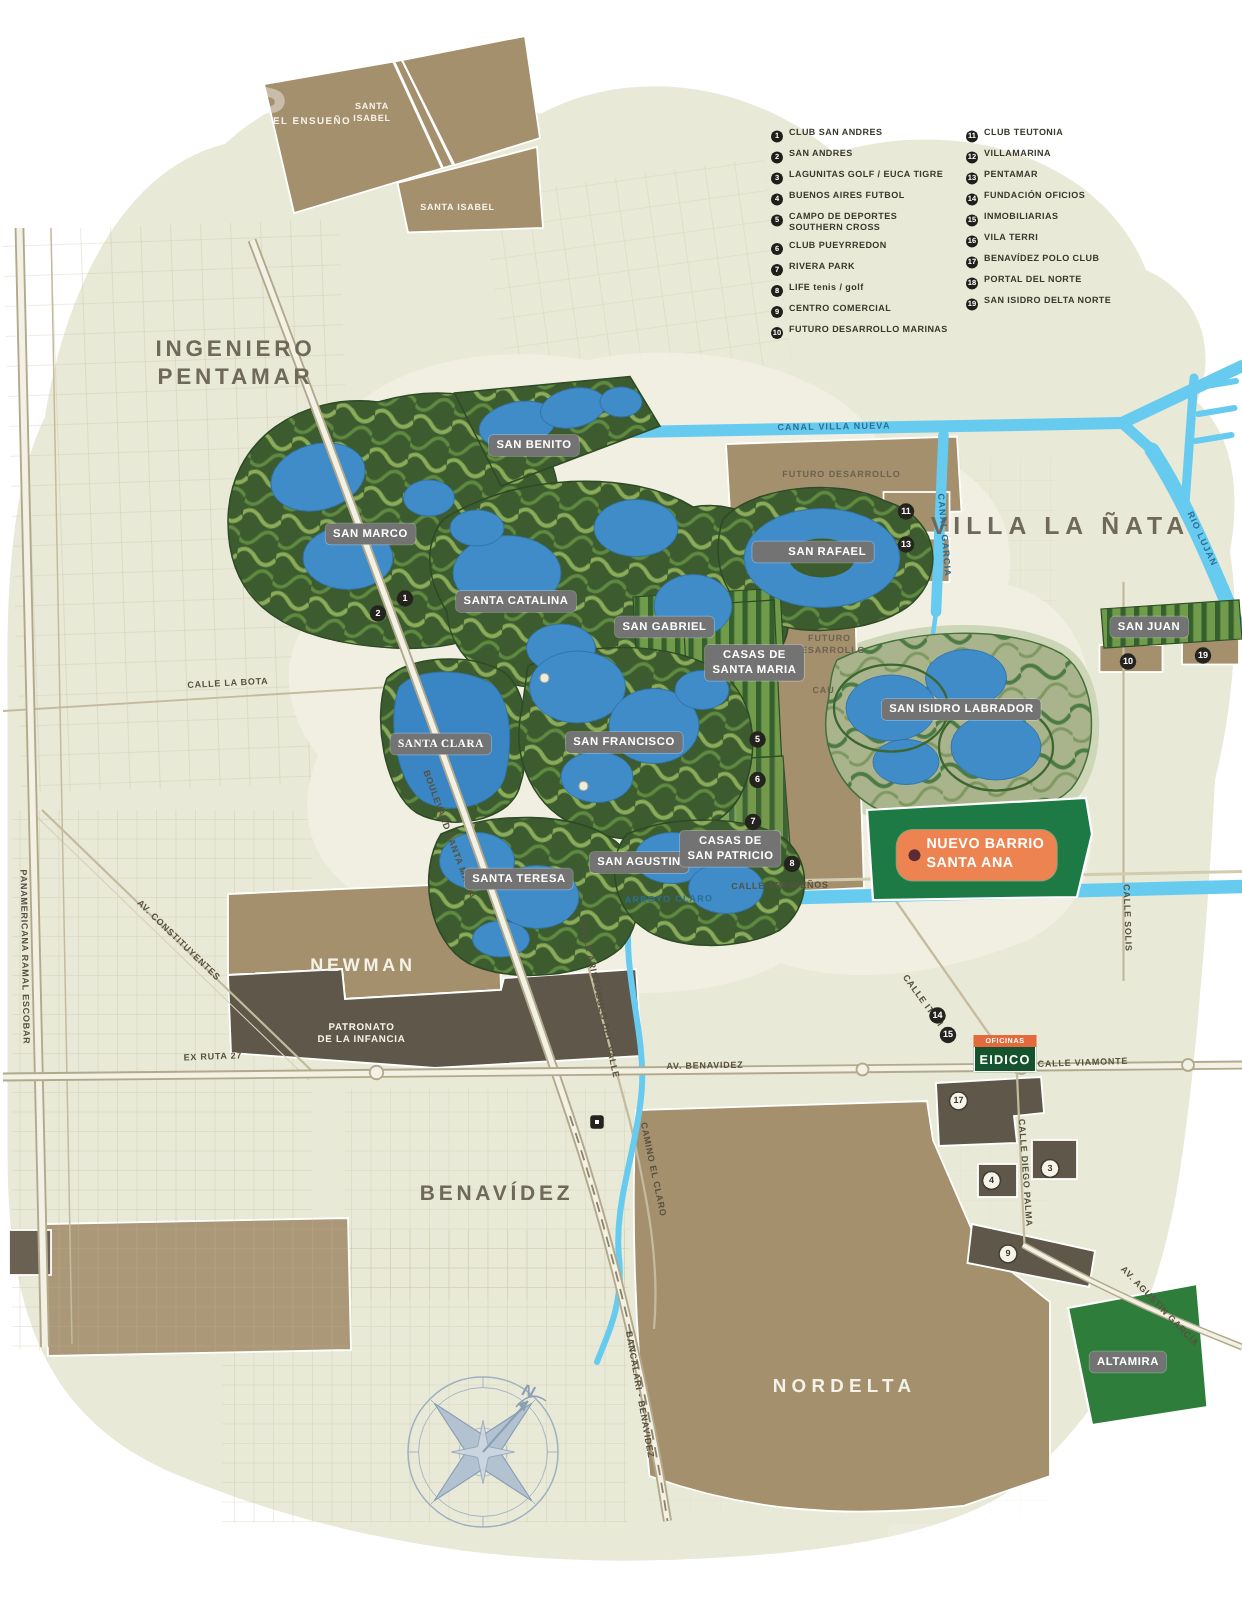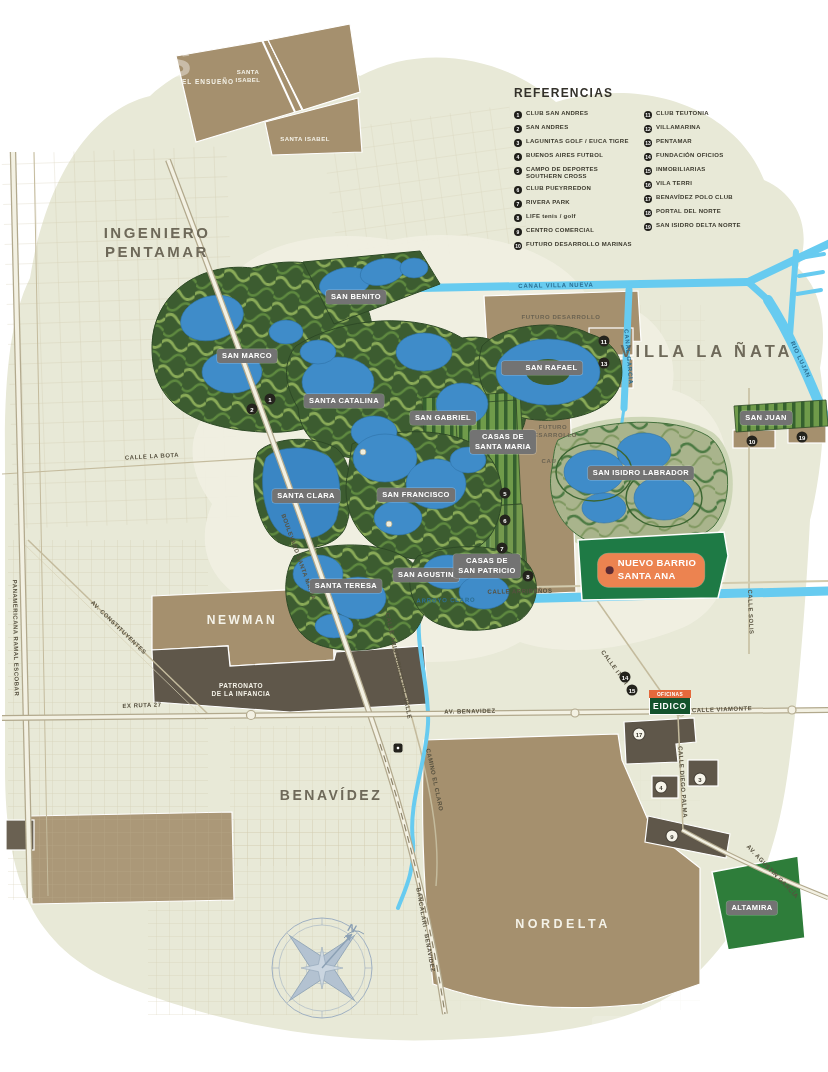--- a/index.html
+++ b/index.html
@@ -243,21 +243,20 @@
       <line x1="0" y1="0" x2="30" y2="-34" stroke="#8ba0b4" stroke-width="1.4"></line>
       <path d="M30,-34 l-7,1.5 4.5,5.5 z" fill="#8ba0b4" stroke="none"></path>
       <path d="M22,-30 q10,-12 20,-4" stroke="#8ba0b4" stroke-width="1"></path>
     </g>
   </svg>
 
   <div class="wm-top">tos</div>
   <div class="wm-bottom"></div>
 
   <div id="legend">
-    <h1>REFERENCIAS</h1>
     <div class="lg-cols" id="lg-cols">
         <div class="lg-col">
           <div class="lg-row">
             <span class="lg-num">1</span>
             <span class="lg-label">CLUB SAN ANDRES</span>
           </div>
           <div class="lg-row">
             <span class="lg-num">2</span>
             <span class="lg-label">SAN ANDRES</span>
           </div>
@@ -342,21 +341,21 @@
   </div>
 
   <div id="compass-n">N</div>
 
   <div id="labels">
       <div class="lbl area" style="font-size: 15px; letter-spacing: 2.5px; left: 157px; top: 243px; transform: translate(-50%, -50%) rotate(0deg);">INGENIERO
 PENTAMAR</div>
       <div class="lbl area" style="font-size: 16.5px; letter-spacing: 4px; left: 707px; top: 351px; transform: translate(-50%, -50%) rotate(0deg);">VILLA LA ÑATA</div>
       <div class="lbl area" style="font-size: 14px; letter-spacing: 2.5px; left: 331px; top: 796px; transform: translate(-50%, -50%) rotate(0deg);">BENAVÍDEZ</div>
       <div class="lbl area white" style="font-size: 12.5px; letter-spacing: 3.5px; left: 563px; top: 925px; transform: translate(-50%, -50%) rotate(0deg);">NORDELTA</div>
-      <div class="lbl area white" style="font-size: 12px; letter-spacing: 2.5px; left: 242px; top: 620px; transform: translate(-50%, -50%) rotate(0deg);">NEWMAN</div>
+      <div class="lbl area white" style="font-size: 12px; letter-spacing: 2.5px; left: 242px; top: 644px; transform: translate(-50%, -50%) rotate(0deg);">NEWMAN</div>
       <div class="lbl area white" style="font-size: 6.5px; letter-spacing: 1px; left: 208px; top: 82px; transform: translate(-50%, -50%) rotate(0deg);">EL ENSUEÑO</div>
       <div class="lbl area white" style="font-size: 6px; letter-spacing: 0.5px; left: 248px; top: 76px; transform: translate(-50%, -50%) rotate(0deg);">SANTA
 ISABEL</div>
       <div class="lbl area white" style="font-size: 6px; letter-spacing: 0.5px; left: 305px; top: 140px; transform: translate(-50%, -50%) rotate(0deg);">SANTA ISABEL</div>
       <div class="lbl area white" style="font-size: 6.5px; letter-spacing: 0.5px; left: 241px; top: 690px; transform: translate(-50%, -50%) rotate(0deg);">PATRONATO
 DE LA INFANCIA</div>
       <div class="lbl parcel" style="left: 561px; top: 318px; transform: translate(-50%, -50%) rotate(0deg);">FUTURO DESARROLLO</div>
       <div class="lbl parcel" style="left: 553px; top: 431px; transform: translate(-50%, -50%) rotate(0deg);">FUTURO
 DESARROLLO</div>
       <div class="lbl parcel" style="left: 549px; top: 462px; transform: translate(-50%, -50%) rotate(0deg);">CAU</div>
@@ -381,21 +380,21 @@
       <div class="lbl water" style="left: 800px; top: 360px; transform: translate(-50%, -50%) rotate(65deg);">RIO LUJAN</div>
       <div class="lbl pill" style="left: 356px; top: 297px; transform: translate(-50%, -50%) rotate(0deg);">SAN BENITO</div>
       <div class="lbl pill" style="left: 247px; top: 356px; transform: translate(-50%, -50%) rotate(0deg);">SAN MARCO</div>
       <div class="lbl pill" style="left: 344px; top: 401px; transform: translate(-50%, -50%) rotate(0deg);">SANTA CATALINA</div>
       <div class="lbl pill" style="left: 542px; top: 368px; transform: translate(-50%, -50%) rotate(0deg); padding-left: 24px;">SAN RAFAEL</div>
       <div class="lbl pill" style="left: 443px; top: 418px; transform: translate(-50%, -50%) rotate(0deg);">SAN GABRIEL</div>
       <div class="lbl pill" style="left: 503px; top: 442px; transform: translate(-50%, -50%) rotate(0deg);">CASAS DE
 SANTA MARIA</div>
       <div class="lbl pill" style="left: 766px; top: 418px; transform: translate(-50%, -50%) rotate(0deg);">SAN JUAN</div>
       <div class="lbl pill" style="left: 641px; top: 473px; transform: translate(-50%, -50%) rotate(0deg);">SAN ISIDRO LABRADOR</div>
-      <div class="lbl pill" style="left: 306px; top: 496px; transform: translate(-50%, -50%) rotate(0deg);">SANTA CLARA</div>
+      <div class="lbl pill" style="left: 294px; top: 496px; transform: translate(-50%, -50%) rotate(0deg); font-family: Liberation Serif, serif;">SANTA CLARA</div>
       <div class="lbl pill" style="left: 416px; top: 495px; transform: translate(-50%, -50%) rotate(0deg);">SAN FRANCISCO</div>
       <div class="lbl pill" style="left: 346px; top: 586px; transform: translate(-50%, -50%) rotate(0deg);">SANTA TERESA</div>
       <div class="lbl pill" style="left: 426px; top: 575px; transform: translate(-50%, -50%) rotate(0deg);">SAN AGUSTIN</div>
       <div class="lbl pill" style="left: 487px; top: 566px; transform: translate(-50%, -50%) rotate(0deg);">CASAS DE
 SAN PATRICIO</div>
       <div class="lbl pill" style="left: 752px; top: 908px; transform: translate(-50%, -50%) rotate(0deg);">ALTAMIRA</div>
       <div class="lbl pill big" style="left: 651px; top: 570px; transform: translate(-50%, -50%) rotate(0deg); border-radius: 11px;"><span class="dot"></span><span class="txt">NUEVO BARRIO
 SANTA ANA</span></div>
       <div class="marker" style="left: 270px; top: 399px; transform: translate(-50%, -50%) rotate(0deg);">1</div>
       <div class="marker" style="left: 252px; top: 409px; transform: translate(-50%, -50%) rotate(0deg);">2</div>

